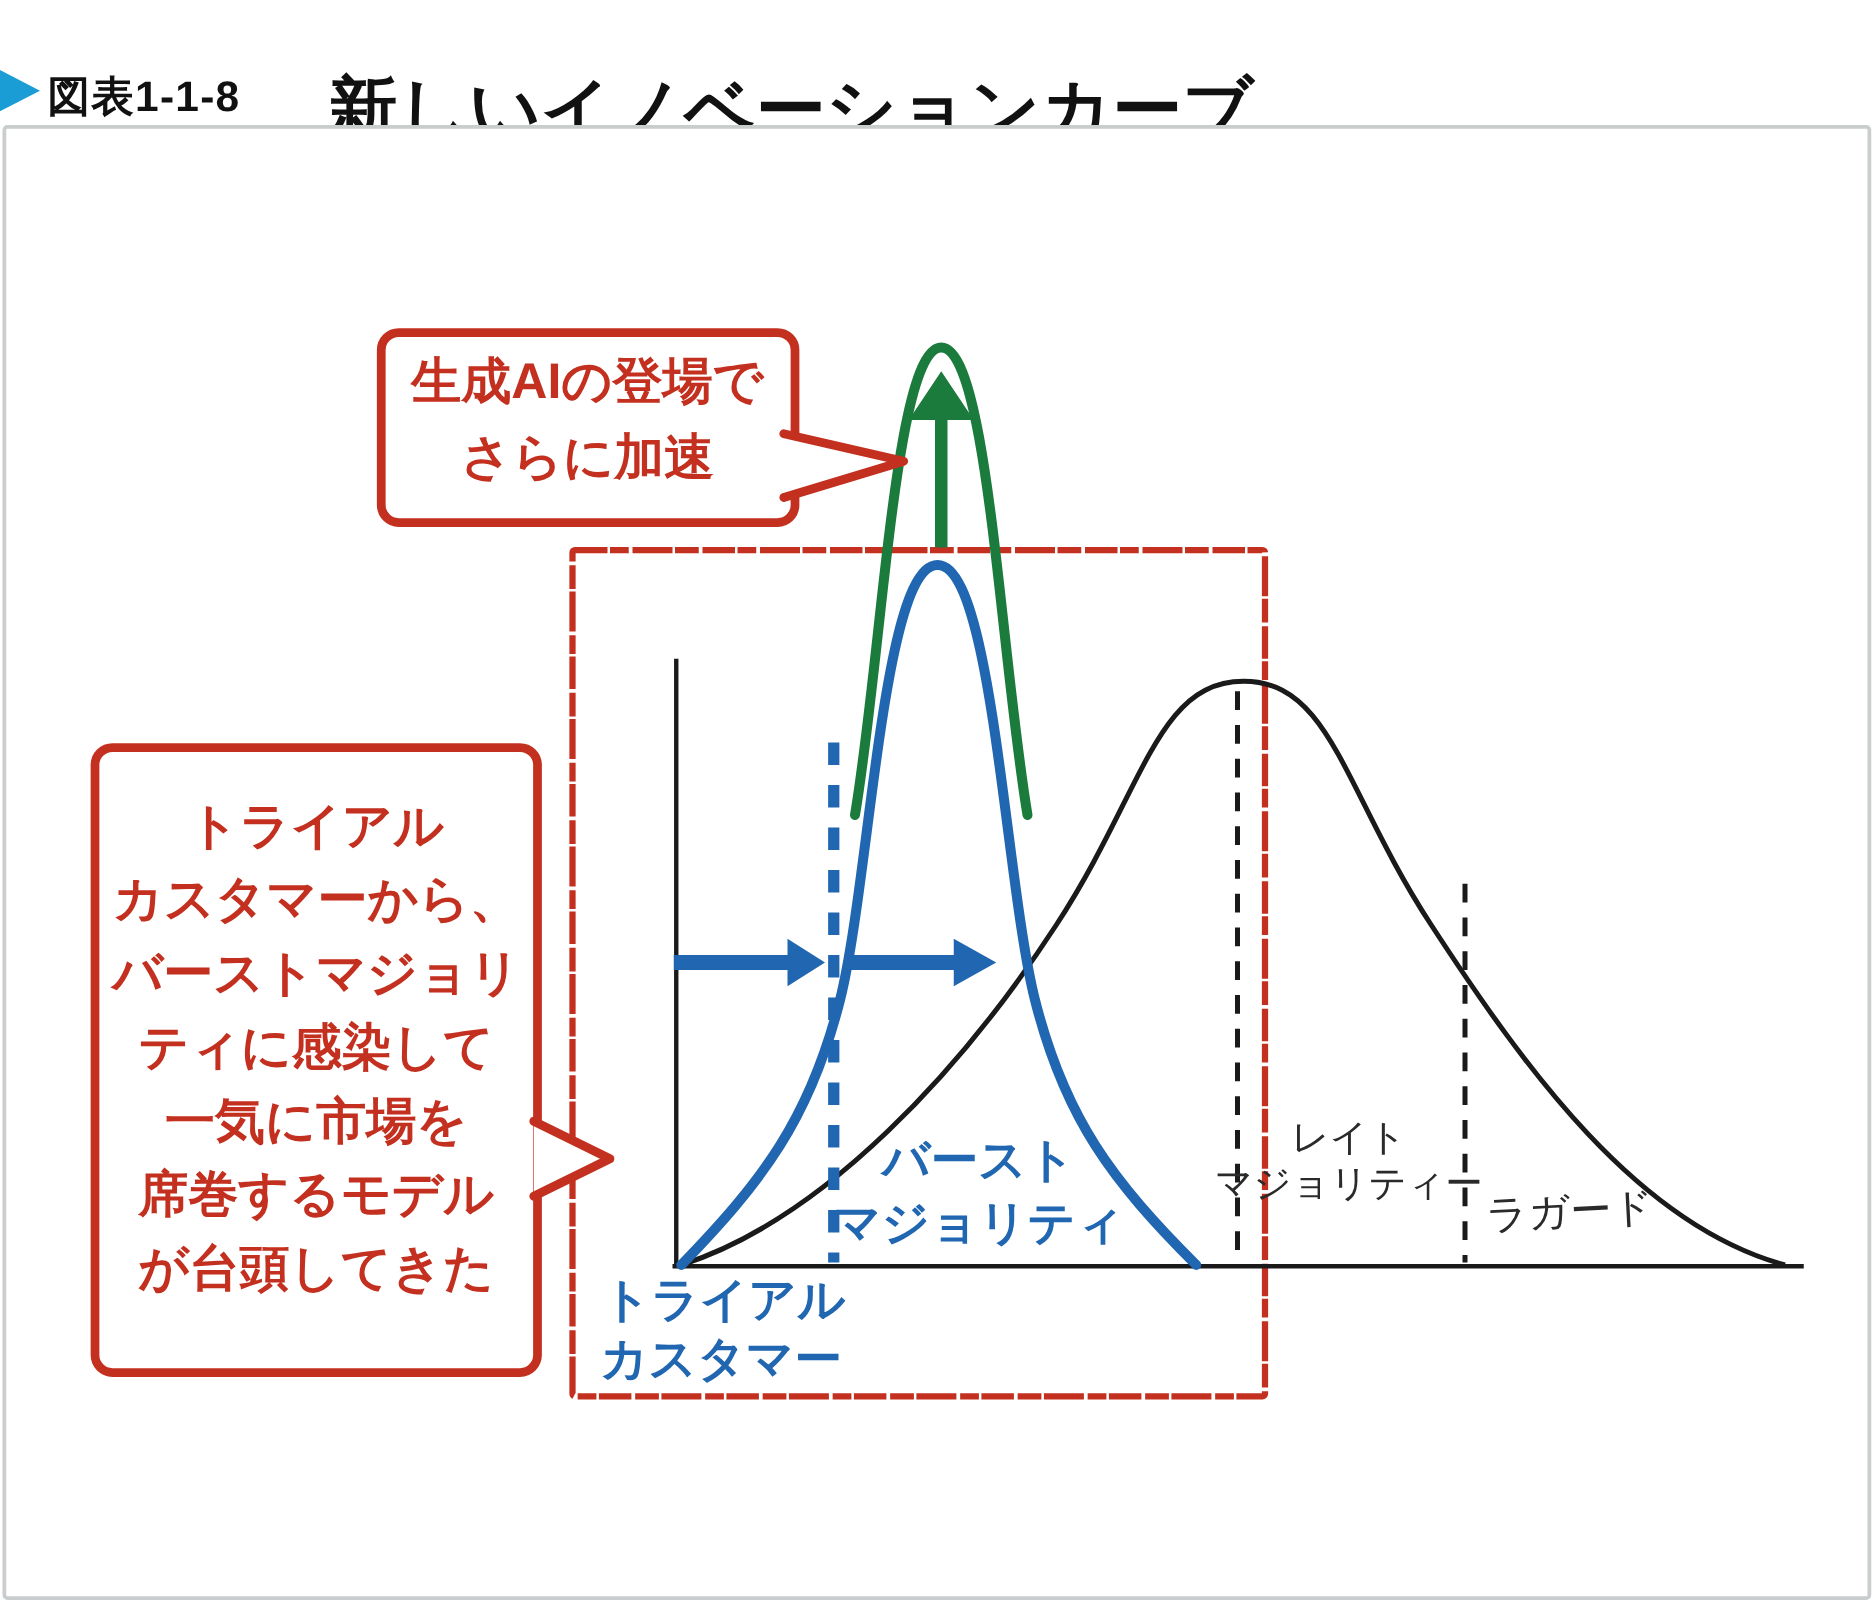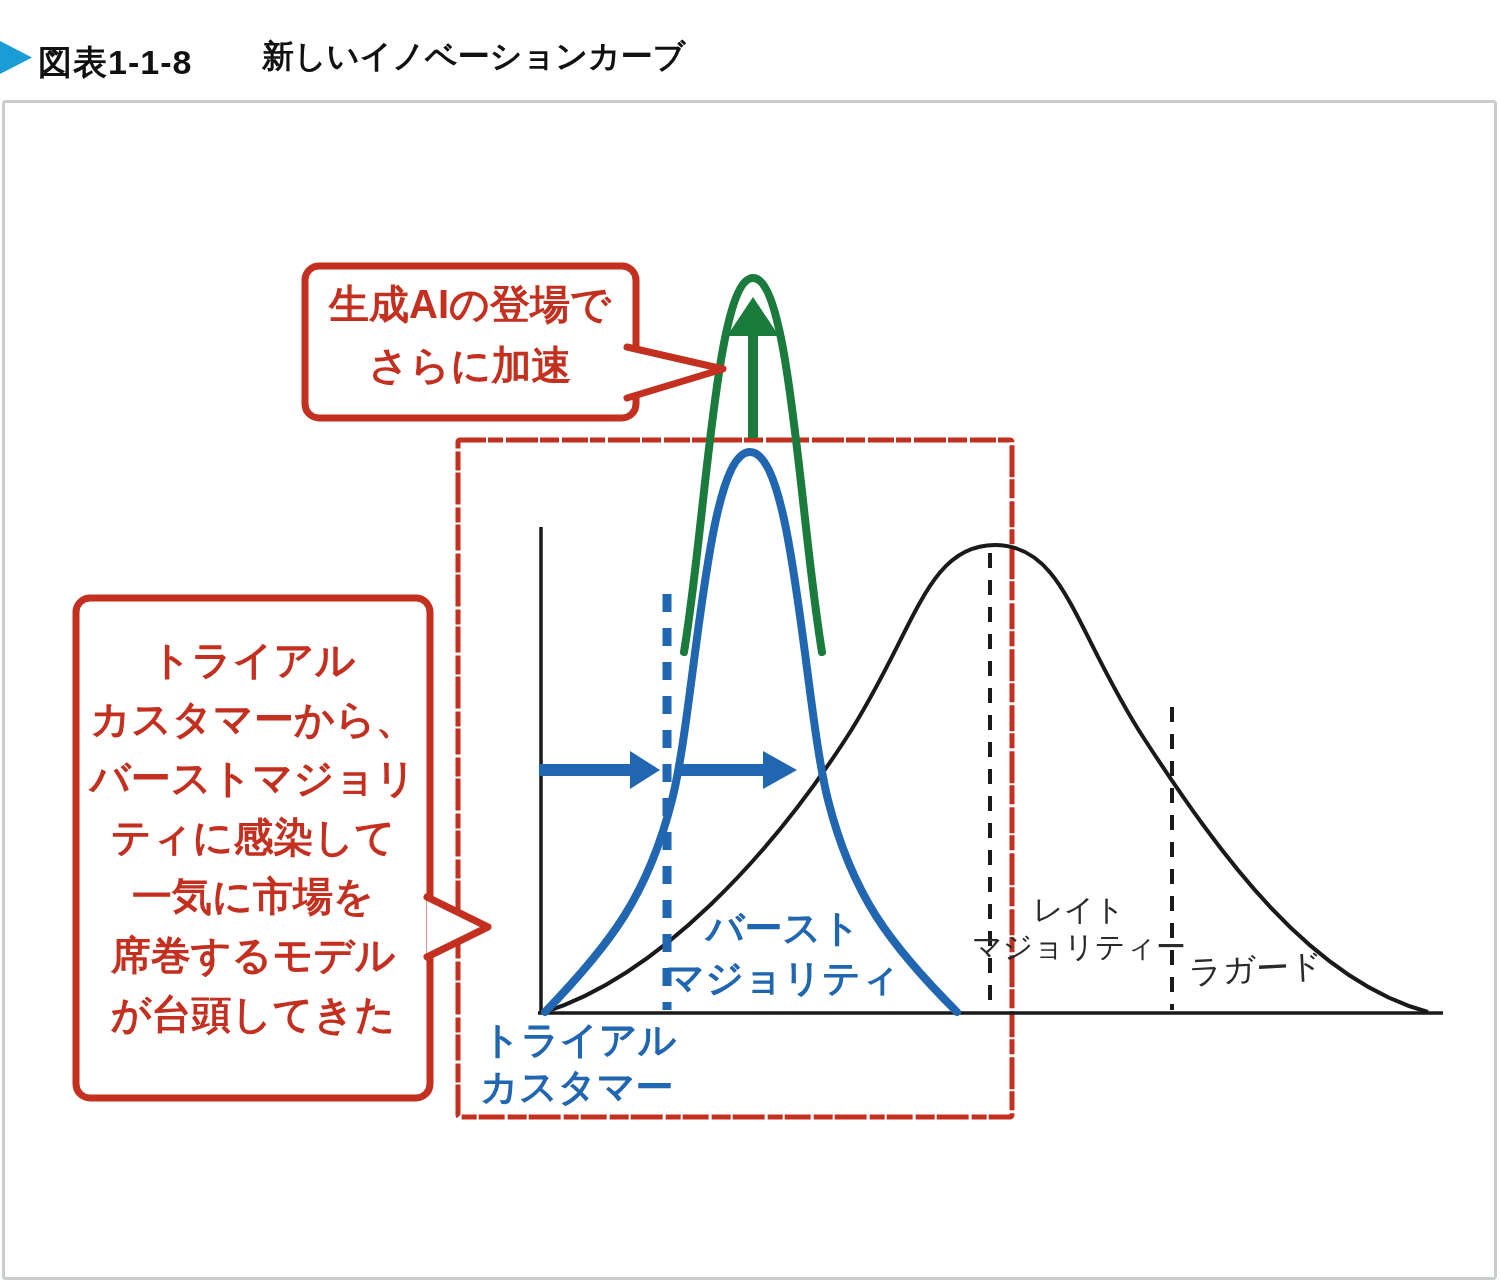--- a/index.html
+++ b/index.html
@@ -1,27 +1,27 @@
 <!DOCTYPE html>
 <html><head>
 <meta charset="utf-8">
 <style>
   html,body{margin:0;padding:0;}
   body{
     width:1500px;height:1284px;position:relative;background:#ffffff;
     font-family:"Liberation Sans",sans-serif;overflow:hidden;
   }
-  .fig-header{position:absolute;left:0;top:0;width:1252px;height:100px;}
+  .fig-header{position:absolute;left:0;top:15px;width:1252px;height:100px;}
   .fig-marker{position:absolute;left:0;top:41px;}
   .fig-label{
     position:absolute;left:38px;top:40px;font-size:34px;font-weight:700;color:#111;
     letter-spacing:1px;white-space:nowrap;
   }
   .fig-title{
-    position:absolute;left:262px;top:35px;font-size:32px;font-weight:700;color:#111;
+    position:absolute;left:262px;top:35px;font-size:56px;font-weight:700;color:#111;
     white-space:nowrap;
   }
   .panel{
     position:absolute;left:2px;top:100px;width:1495px;height:1180px;
     border:3px solid #c9cdce;border-radius:4px;background:#ffffff;box-sizing:border-box;
   }
   .diagram{position:absolute;left:0;top:0;width:1500px;height:1284px;}
 
   .red-box{fill:none;stroke:#c4301f;stroke-width:5;stroke-dasharray:26 2 15 3 32 2 19 3;}
   .axis{stroke:#1a1a1a;stroke-width:3.5;fill:none;}

